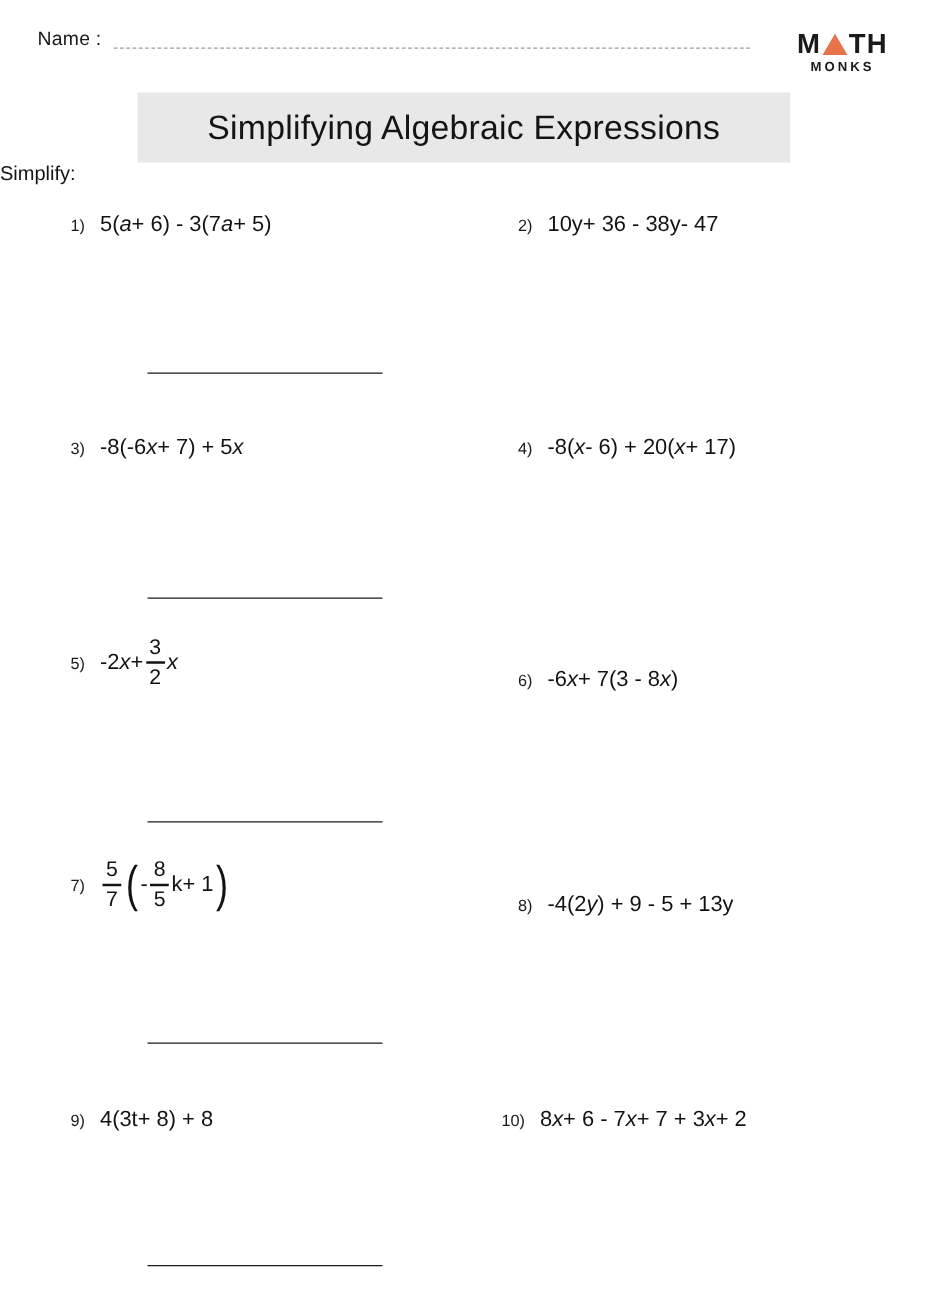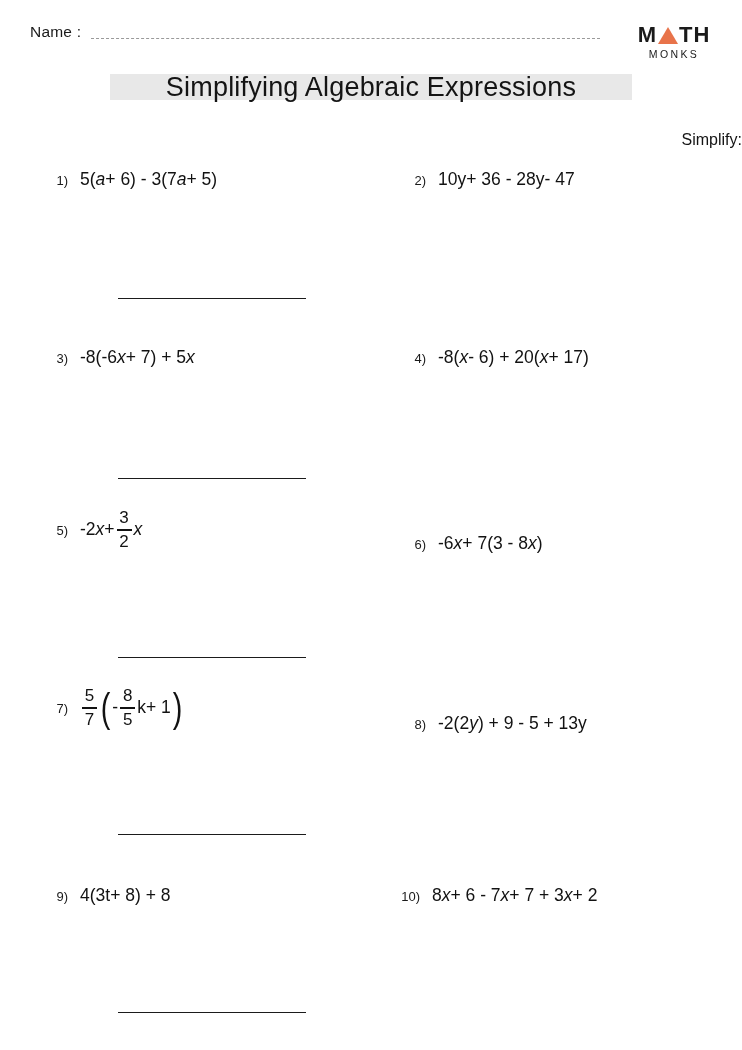--- a/index.html
+++ b/index.html
@@ -70,51 +70,51 @@
     width: 0;
     height: 0;
     margin: 0 1px;
     border-left: 10px solid transparent;
     border-right: 10px solid transparent;
     border-bottom: 17px solid #e8734a;
   }
   .logo-monks {
     margin-top: 3px;
     font-size: 10.5px;
-    font-weight: normal;
+    font-weight: bold;
     letter-spacing: 2.4px;
     color: #1a1a1a;
   }
 
   
   .title-bar {
     position: absolute;
     left: 110px;
     top: 74px;
     width: 522px;
-    height: 26px;
+    height: 56px;
     background: #e8e8e8;
     display: flex;
     align-items: center;
     justify-content: center;
   }
   .title-text {
     font-size: 27px;
     font-weight: 400;
     color: #141414;
     letter-spacing: 0.2px;
     white-space: nowrap;
   }
 
   .simplify-head {
     position: absolute;
     top: 131px;
     left: 0;
     width: 742px;
-    text-align: right;
+    text-align: left;
     font-size: 16px;
     color: #141414;
   }
 
   
   .sheet {
     position: absolute;
     top: 152px;
     left: 0;
     width: 742px;
@@ -237,21 +237,21 @@
           </span>
       </div>
       <div class="ansline left" style="top:146px"></div>
     </div>
     <div class="cell right">
       <div class="qline">
         <span class="qnum">2)</span>
         <span class="qbody">
             <span>10</span>
             <span>y</span>
-            <span> + 36 - 28</span>
+            <span> + 36 - 38</span>
             <span>y</span>
             <span> - 47</span>
           </span>
       </div>
 
     </div>
   </div>
 
   <div class="prow">
     <div class="cell left">
@@ -335,21 +335,21 @@
             <span> + 1</span>
             <span class="bigparen">)</span>
           </span>
       </div>
       <div class="ansline left" style="top:148px"></div>
     </div>
     <div class="cell right">
       <div class="qline" style="top:16px">
         <span class="qnum">8)</span>
         <span class="qbody">
-            <span>-2(2</span>
+            <span>-4(2</span>
             <span class="var">y</span>
             <span>) + 9 - 5 + 13</span>
             <span>y</span>
           </span>
       </div>
 
     </div>
   </div>
 
   <div class="prow">

